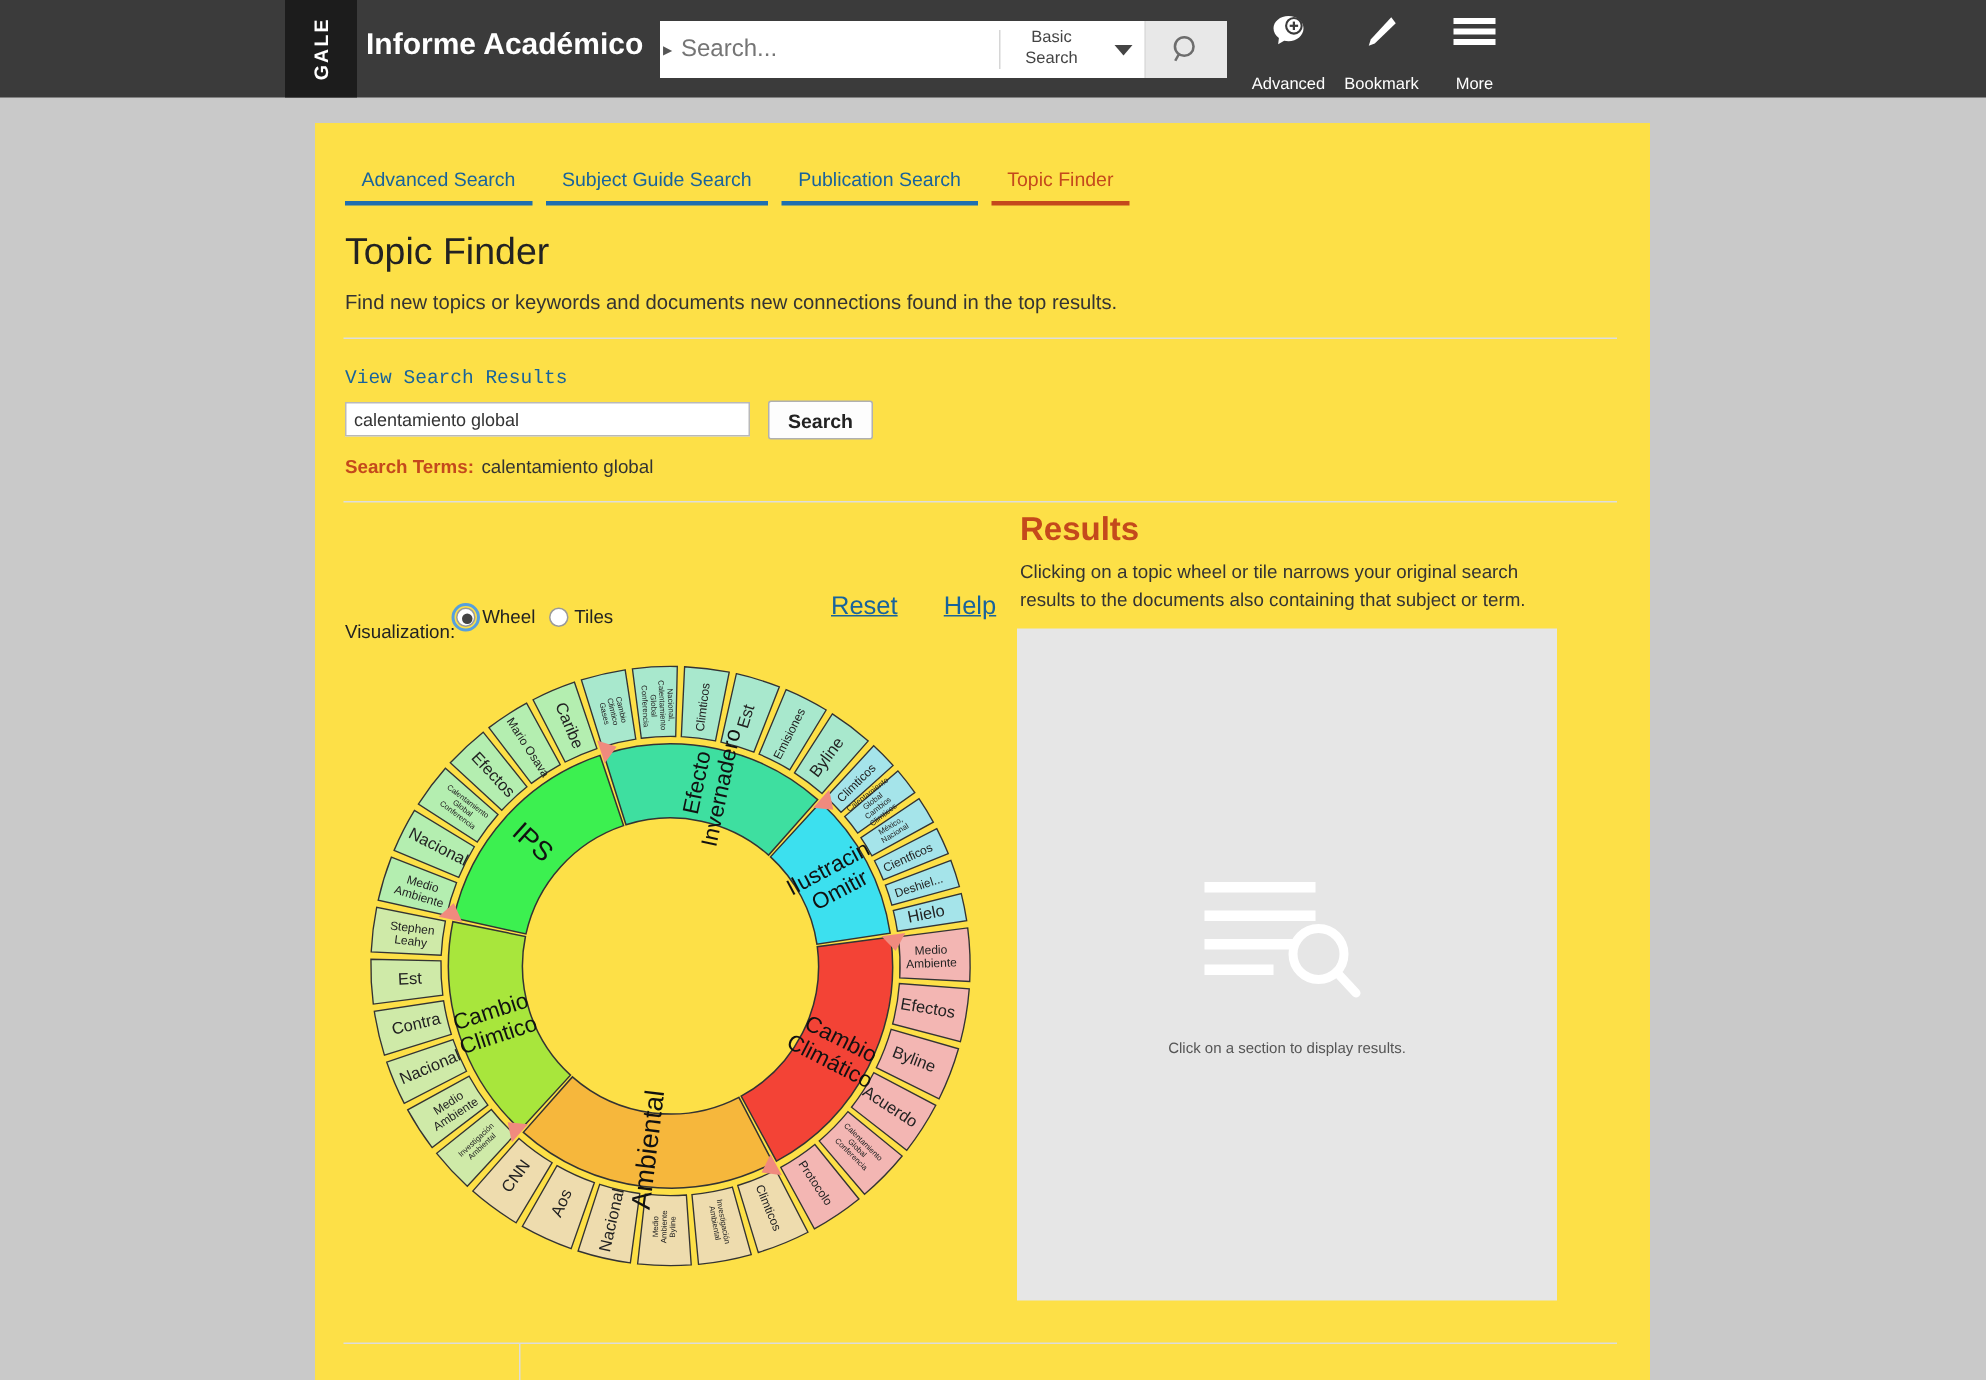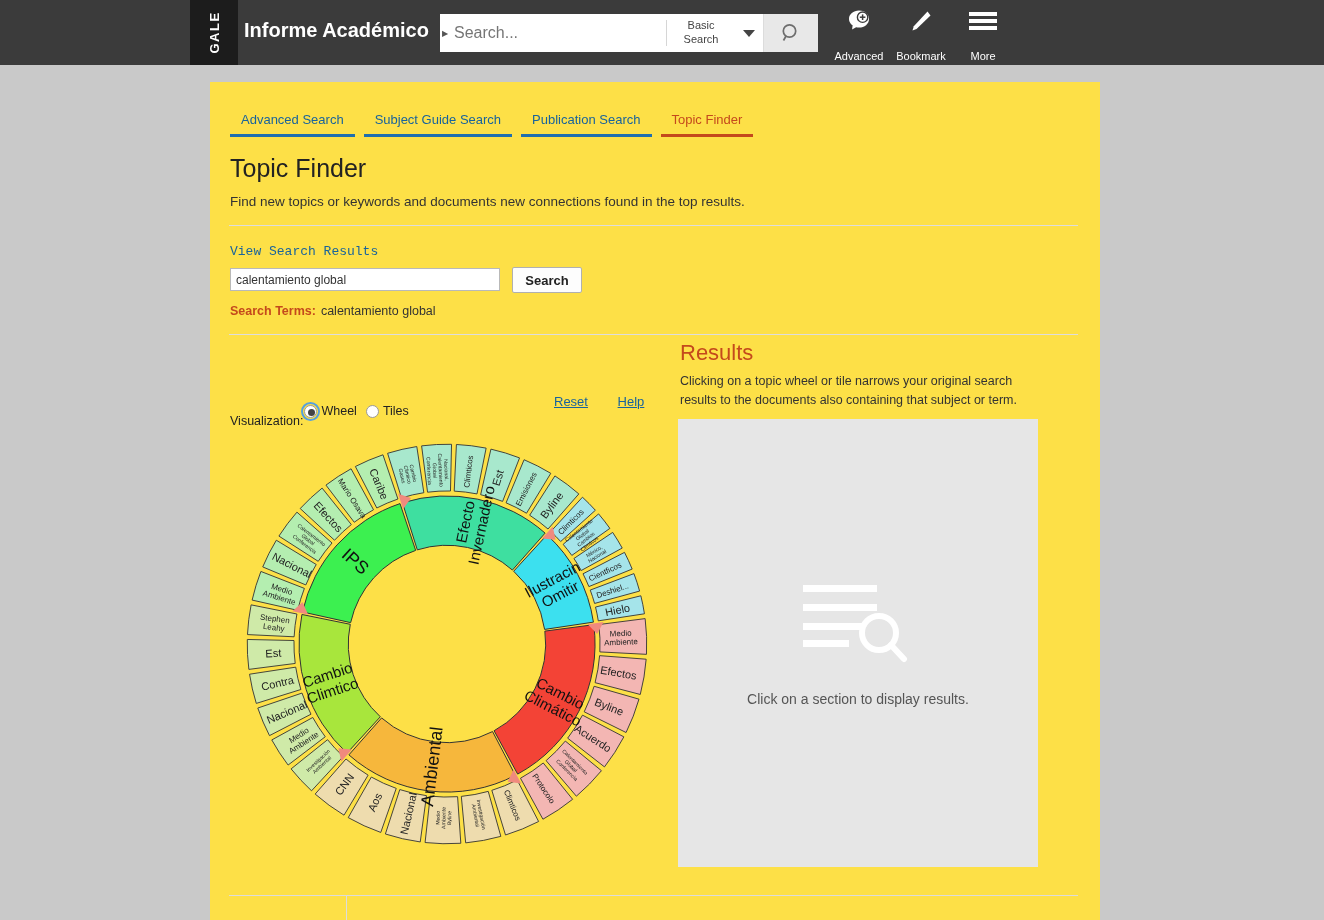--- a/index.html
+++ b/index.html
@@ -112,32 +112,32 @@
   .radio {
     width:13px; height:13px; border-radius:50%; border:1px solid #9a9a9a;
     background:#fff; display:inline-block; position:relative; margin:0 4px 0 1px;
     vertical-align:middle; cursor:pointer;
   }
   .radio.sel { outline:2px solid #57a0dd; outline-offset:1px; }
   .radio.sel::after {
     content:""; position:absolute; left:3px; top:3px; width:7px; height:7px;
     border-radius:50%; background:#444;
   }
-  .rhlinks { position:absolute; left:318px; top:312px; font-size:13px; }
+  .rhlinks { position:absolute; left:318px; top:312px; font-size:17px; }
   .rhlinks a { color:#18639c; text-decoration:underline; margin-left:26px; cursor:pointer; }
 
   
-  .rtitle { position:absolute; left:470px; top:258px; font-size:22px; color:#c4491c; }
+  .rtitle { position:absolute; left:470px; top:258px; font-size:22px; color:#c4491c;font-weight:bold; }
   .rsub { position:absolute; left:470px; top:290px; width:360px; font-size:12.5px; color:#333; line-height:1.55; }
   .rpanel {
     position:absolute; left:468px; top:337px; width:360px; height:448px;
     background:#e6e6e6;
     display:flex; flex-direction:column; align-items:center; justify-content:center;
   }
-  .rpanel .cap { font-size:14px; color:#555; margin-top:28px; }
+  .rpanel .cap { font-size:10px; color:#555; margin-top:28px; }
 
   
   .wheel { position:absolute; left:2px; top:327px; width:470px; height:470px; }
 
   
   .rule3 { position:absolute; left:19px; top:813px; width:849px; height:1px; background:#dcdcdc; }
   .vdiv { position:absolute; left:136px; top:814px; width:1px; height:24px; background:#dcdcdc; }
 </style>
 </head>
 <body>

